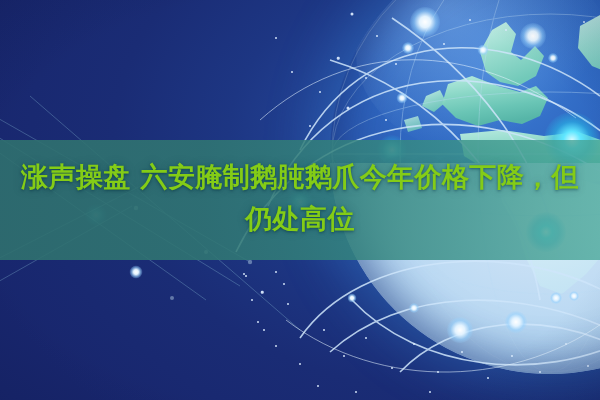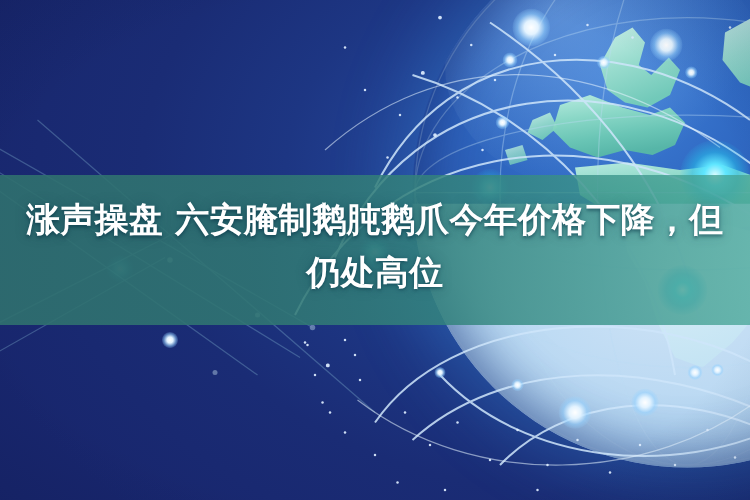--- a/index.html
+++ b/index.html
@@ -125,21 +125,21 @@
 
   
   .title-block {
     position: absolute;
     left: 0;
     right: 0;
     top: 156px;
     text-align: center;
     padding: 0 14px;
     box-sizing: border-box;
-    color: #ffffff;
+    color: #84cc16;
     font-size: 27px;
     font-weight: bold;
     line-height: 42px;
     letter-spacing: 0.4px;
     text-shadow: 0 1px 3px rgba(0,40,60,0.55), 0 0 10px rgba(0,60,80,0.30);
     white-space: pre-wrap;
   }
 </style>
 </head>
 <body>

